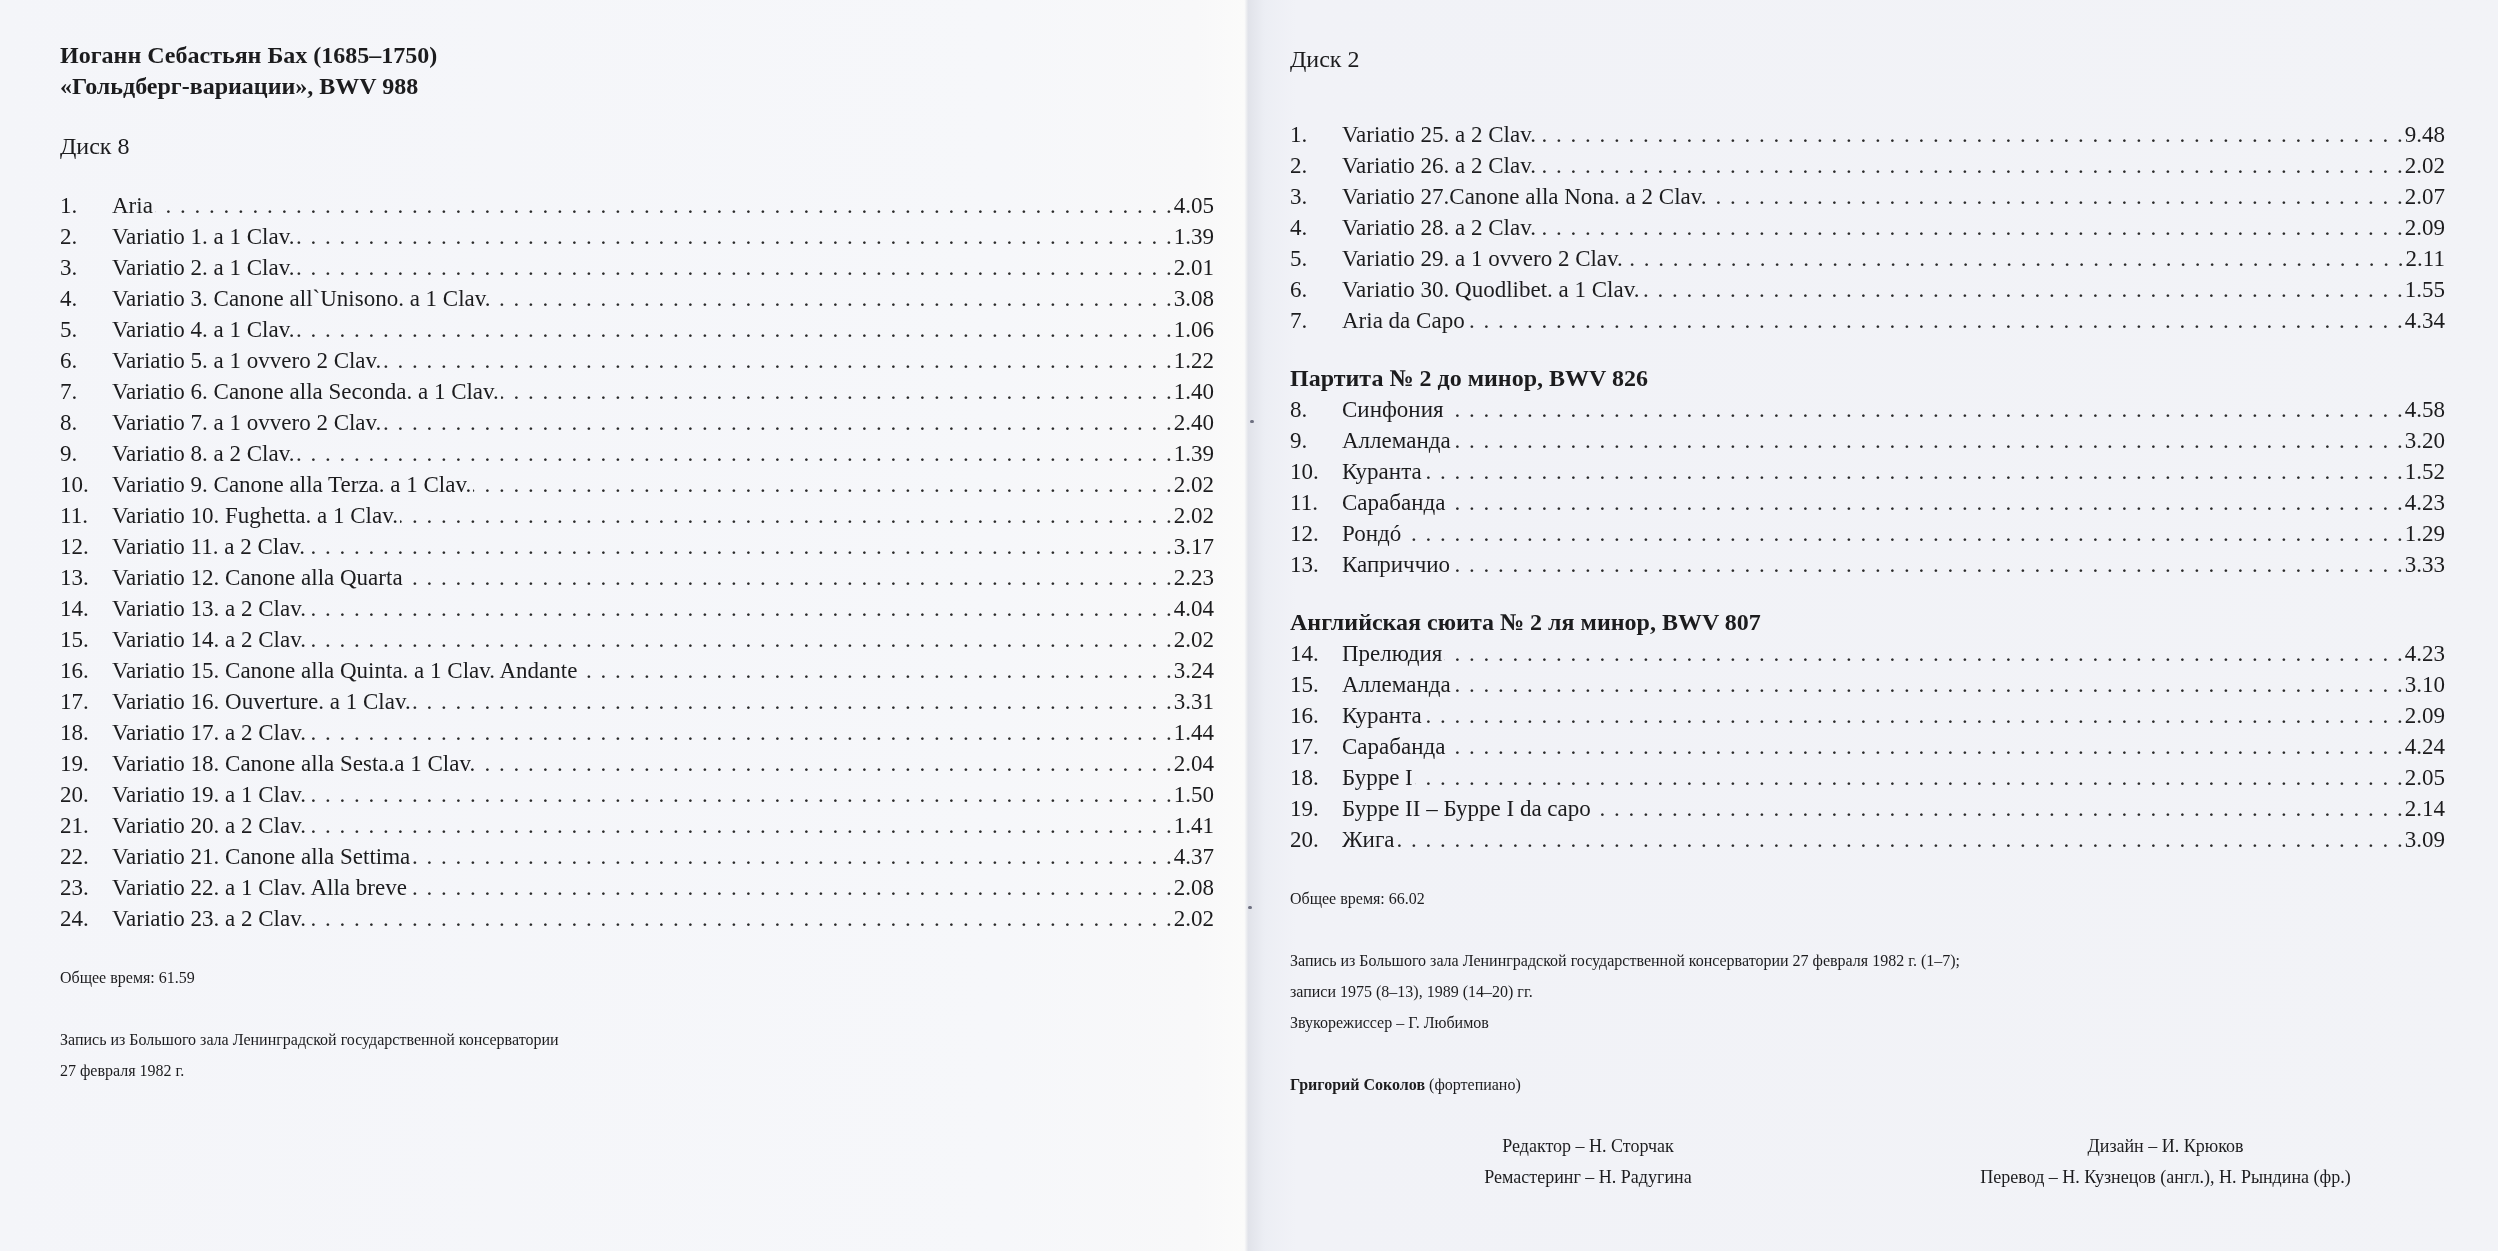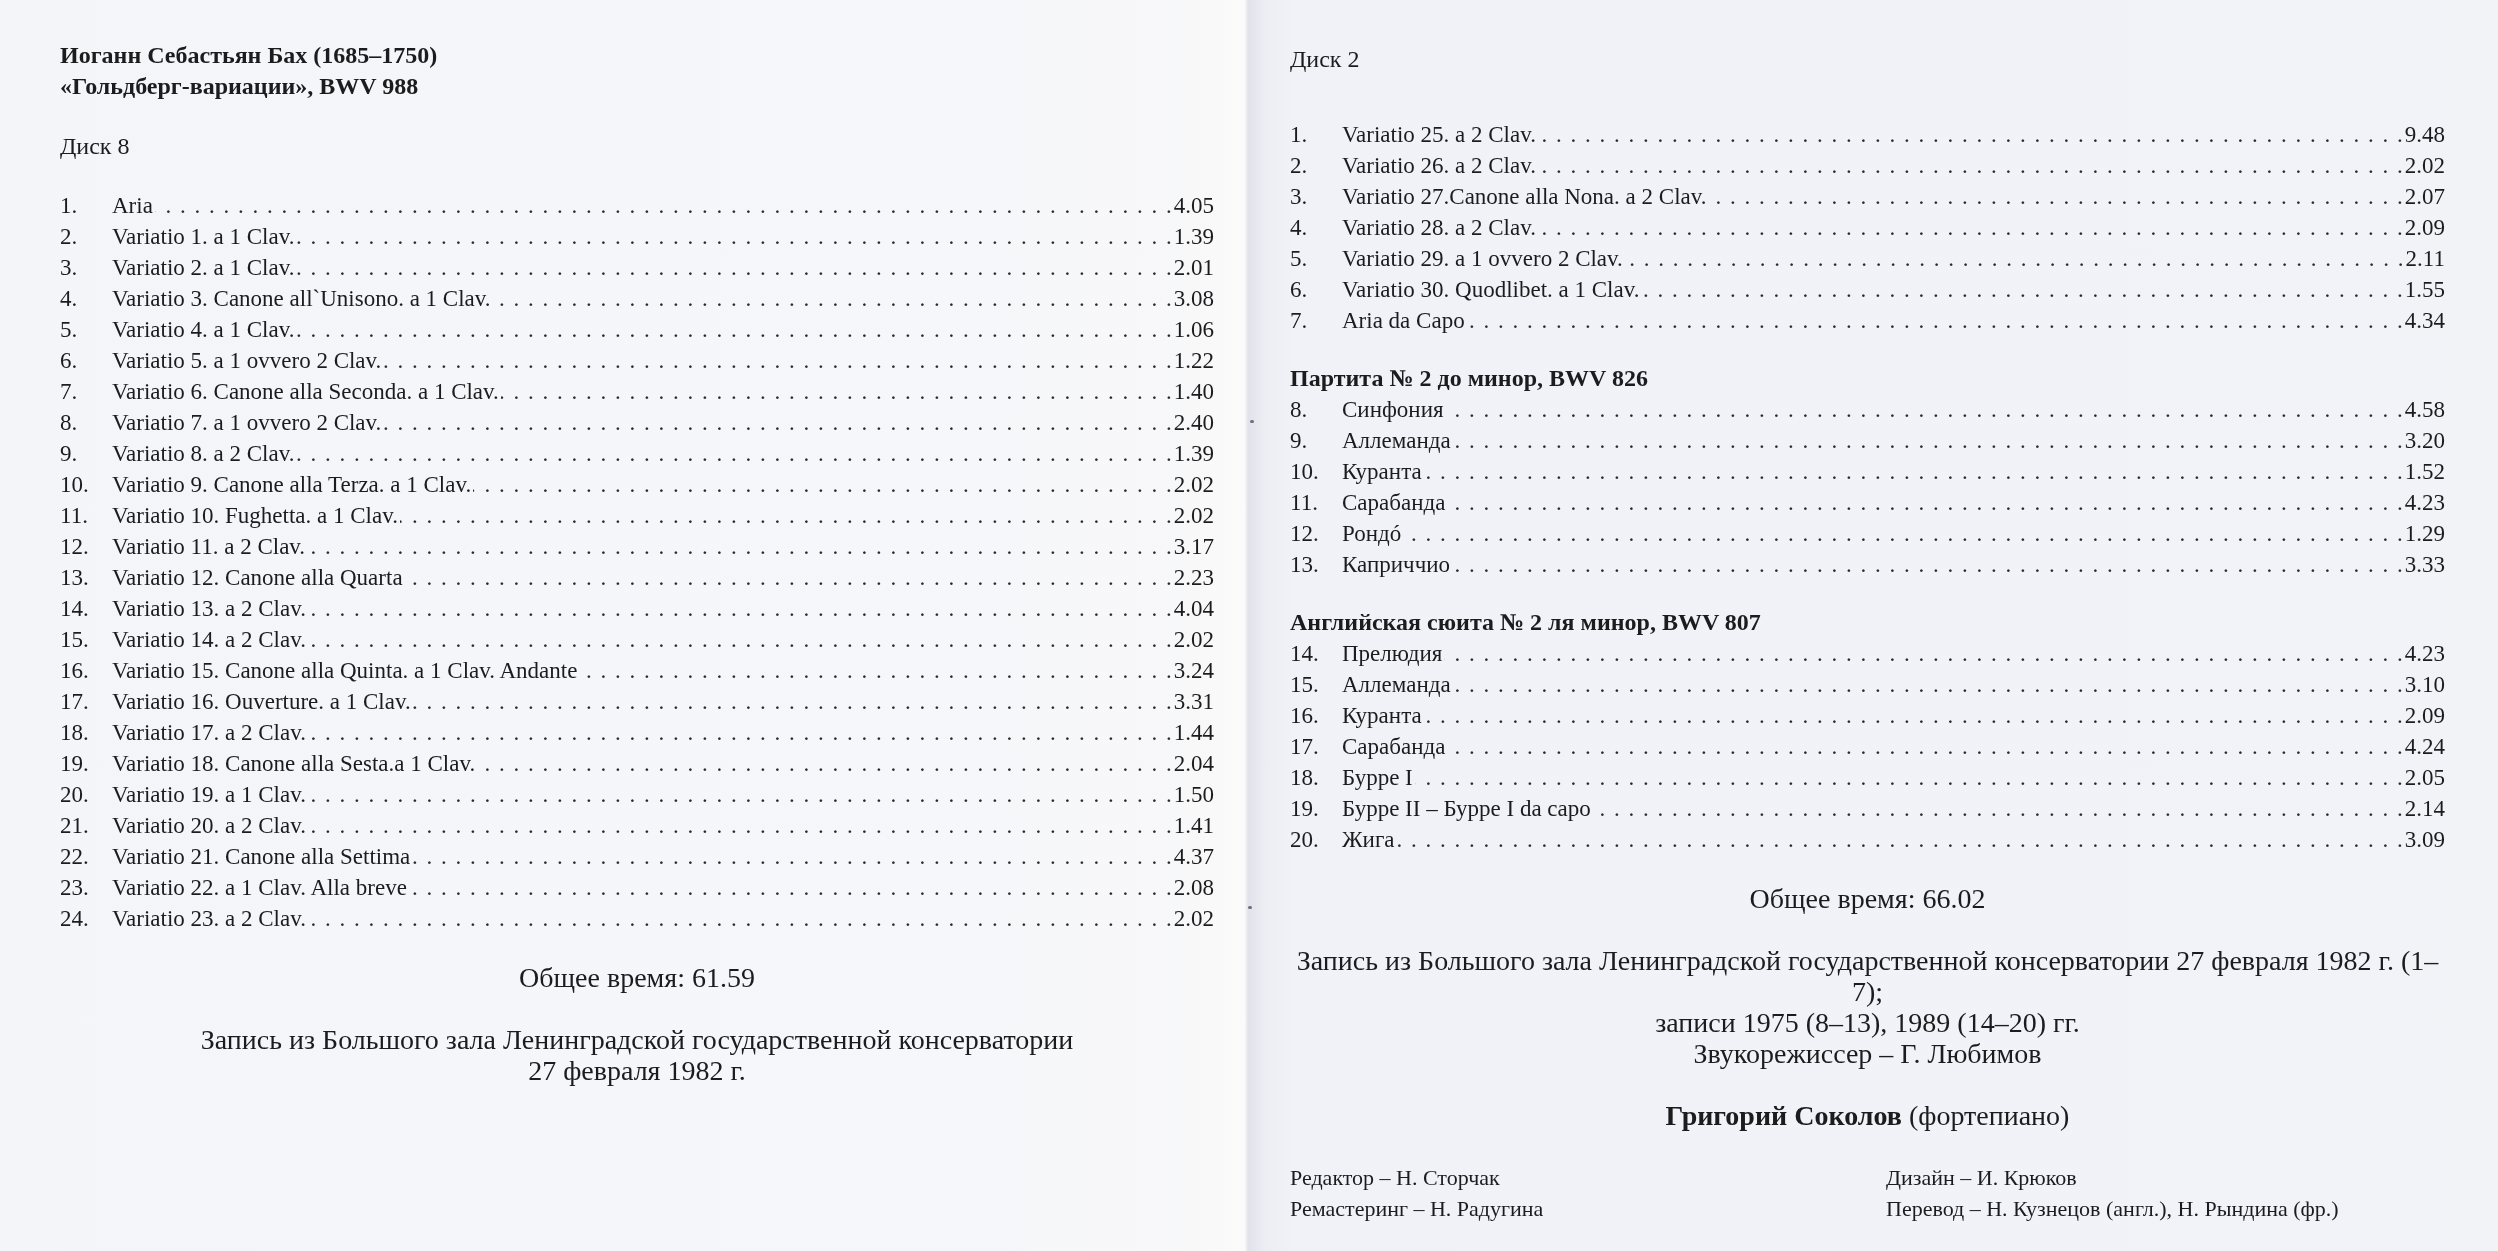--- a/index.html
+++ b/index.html
@@ -97,29 +97,29 @@
     .track-leader::before {
       content: ". . . . . . . . . . . . . . . . . . . . . . . . . . . . . . . . . . . . . . . . . . . . . . . . . . . . . . . . . . . . . . . . . . . . . . . . . . . . . . . . . . . . . . . . . . . . . . . . . . . . .";
       letter-spacing: 0;
       word-spacing: 3px;
     }
     .track-time {
       flex: 0 0 auto;
       text-align: right;
     }
     .body-text {
-      font-size: 28px;
-      line-height: 31px;
-      text-align: center;
+      font-size: 16px;
+      line-height: 31px;
     }
     .bold { font-weight: bold; }
     .credits {
       display: flex;
-      font-size: 22px;
-      line-height: 31px;
+      font-size: 18px;
+      line-height: 31px;
+      text-align: center;
     }
     .credits-col-left { width: 596px; }
     .credits-col-right { flex: 1; }
     .speck {
       position: absolute;
       width: 4px;
       height: 3px;
       background: #6d7080;
       border-radius: 2px;
     }

